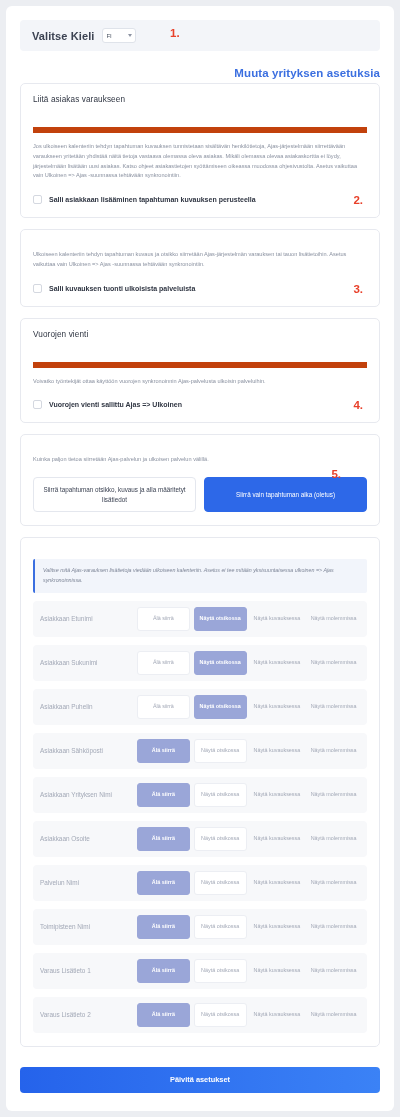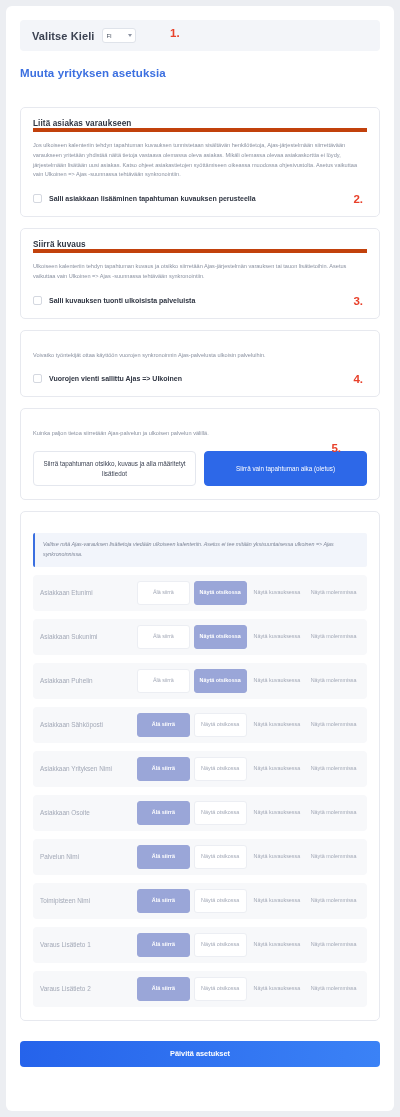--- a/index.html
+++ b/index.html
@@ -63,43 +63,43 @@
   .marker {
     color: #e8402a;
     font-weight: bold;
     font-size: 11.5px;
     font-family: "Liberation Sans", sans-serif;
   }
   .marker-1 { position: absolute; left: 150px; top: 7px; }
 
   
   .page-title {
-    text-align: left;
+    text-align: right;
     color: #3b6fe0;
     font-size: 11.5px;
     font-weight: bold;
-    margin: 16px 0 28px 0;
+    margin: 16px 0 4px 0;
     letter-spacing: .1px;
   }
 
   
   .card {
     border: 1px solid #e7e9ef;
     border-radius: 5px;
     background: #fff;
     padding: 11px 12px 13px 12px;
     margin-bottom: 11px;
     position: relative;
   }
   .card-title {
     font-size: 8.2px;
-    font-weight: bold;
+    font-weight: normal;
     color: #2f3542;
-    padding-bottom: 0;
-    border-bottom: 4px solid #c2410c;
+    padding-bottom: 23px;
+    border-bottom: 6px solid #c2410c;
     letter-spacing: .1px;
   }
   .card-desc {
     font-size: 5.6px;
     line-height: 1.75;
     color: #8a91a0;
     margin-top: 9px;
   }
   .checkrow {
     display: flex;
@@ -252,30 +252,30 @@
     <div class="card-title">Liitä asiakas varaukseen</div>
     <div class="card-desc">Jos ulkoiseen kalenteriin tehdyn tapahtuman kuvauksen tunnistetaan sisältävän henkilötietoja, Ajas-järjestelmään siirrettävään varaukseen yritetään yhdistää näitä tietoja vastaava olemassa oleva asiakas. Mikäli olemassa olevaa asiakaskorttia ei löydy, järjestelmään lisätään uusi asiakas. Katso ohjeet asiakastietojen syöttämiseen oikeassa muodossa ohjesivustolta. Asetus vaikuttaa vain Ulkoinen =&gt; Ajas -suunnassa tehtävään synkronointiin.</div>
     <div class="checkrow">
       <span class="checkbox"></span>
       <span class="checklabel">Salli asiakkaan lisääminen tapahtuman kuvauksen perusteella</span>
     </div>
     <span class="marker marker-card" style="bottom:11px;">2.</span>
   </div>
 
   <div class="card">
-    <div class="card-title">Siirrä kuvaus</div>
     <div class="card-desc">Ulkoiseen kalenteriin tehdyn tapahtuman kuvaus ja otsikko siirretään Ajas-järjestelmän varauksen tai tauon lisätietoihin. Asetus vaikuttaa vain Ulkoinen =&gt; Ajas -suunnassa tehtävään synkronointiin.</div>
     <div class="checkrow">
       <span class="checkbox"></span>
       <span class="checklabel">Salli kuvauksen tuonti ulkoisista palveluista</span>
     </div>
     <span class="marker marker-card" style="bottom:11px;">3.</span>
   </div>
 
   <div class="card">
+    <div class="card-title">Vuorojen vienti</div>
     <div class="card-desc">Voivatko työntekijät ottaa käyttöön vuorojen synkronoinnin Ajas-palvelusta ulkoisin palveluihin.</div>
     <div class="checkrow">
       <span class="checkbox"></span>
       <span class="checklabel">Vuorojen vienti sallittu Ajas =&gt; Ulkoinen</span>
     </div>
     <span class="marker marker-card" style="bottom:11px;">4.</span>
   </div>
 
   <div class="card">
     <div class="card-desc">Kuinka paljon tietoa siirretään Ajas-palvelun ja ulkoisen palvelun välillä.</div>

